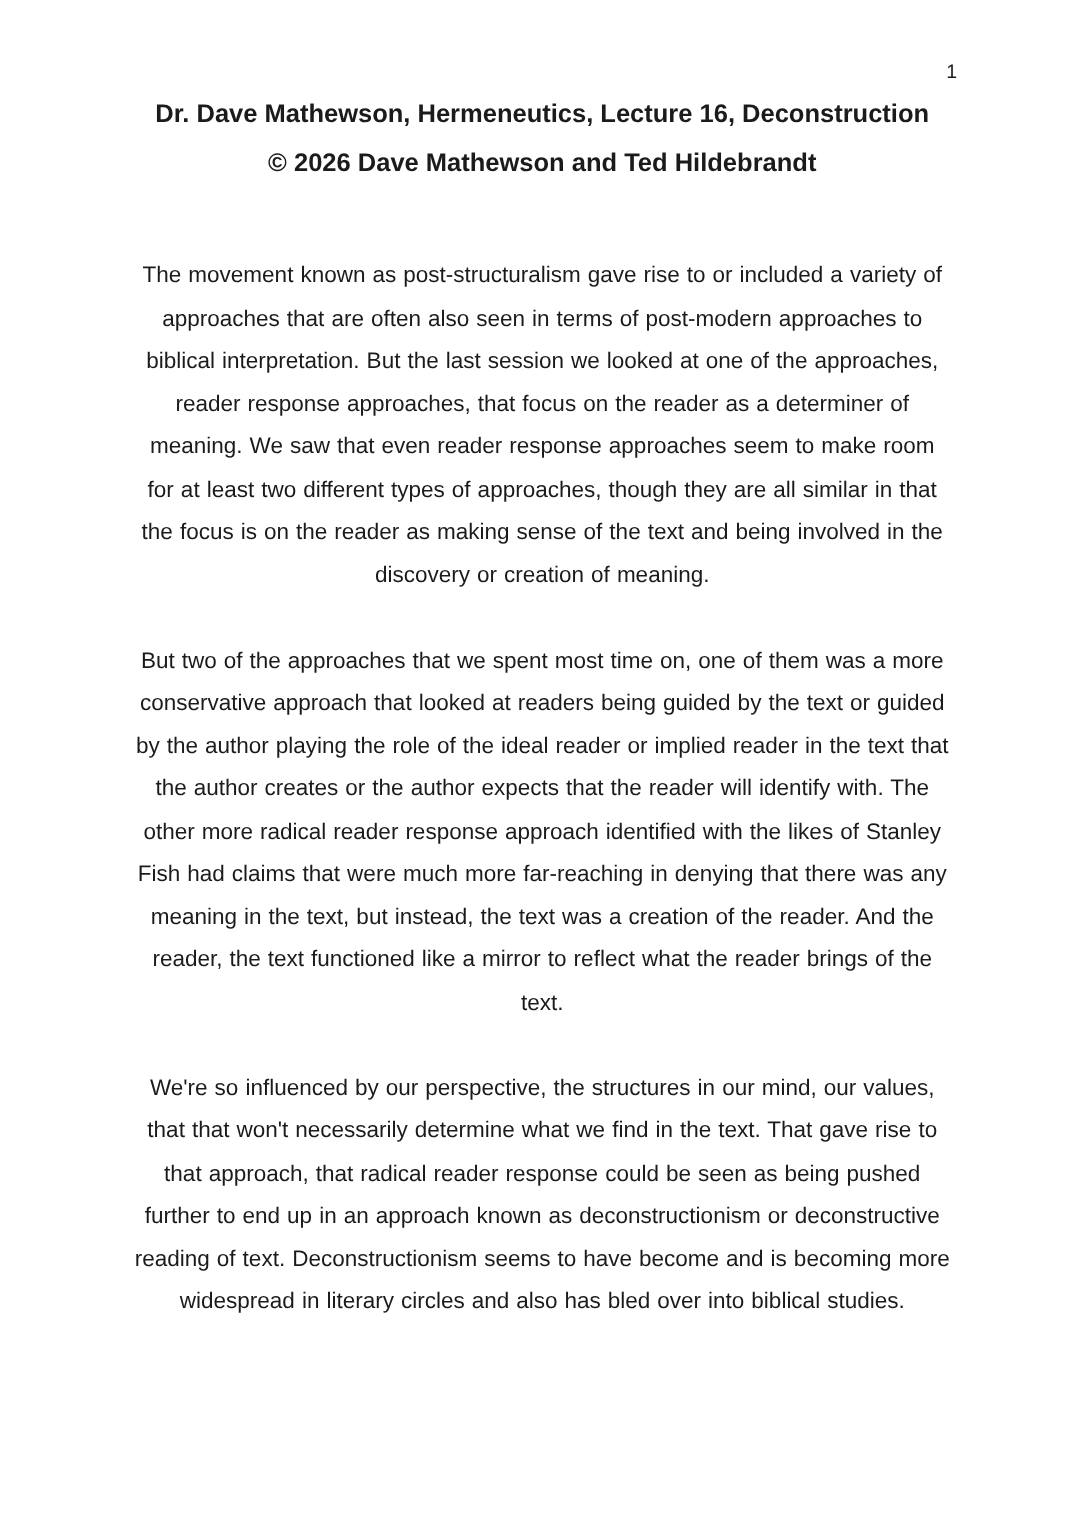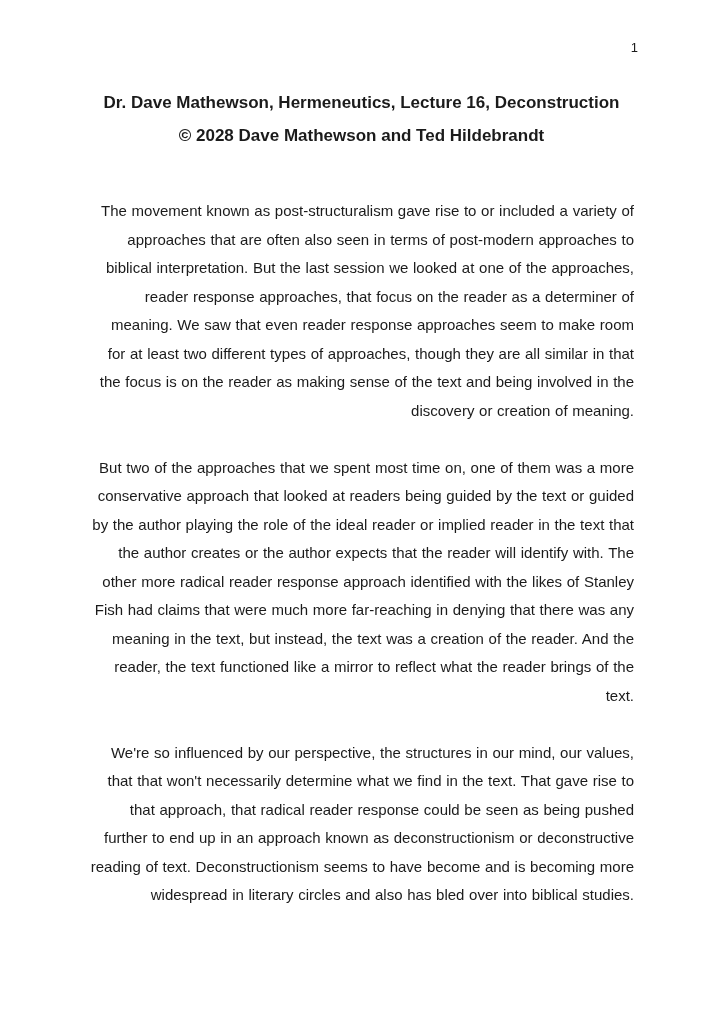--- a/index.html
+++ b/index.html
@@ -19,52 +19,52 @@
     overflow: hidden;
   }
   .page-number {
     position: absolute;
     top: 40px;
     right: 86px;
     font-size: 13px;
     color: #1b1b1b;
   }
   .content {
-    padding: 86px 90px 0 89px;
+    padding: 59px 90px 0 89px;
   }
   .title-block {
     text-align: center;
   }
   .title-line {
     font-weight: bold;
     font-size: 17px;
     line-height: 33px;
     margin: 0;
   }
   .body-text {
     margin-top: 45px;
   }
   .para {
     font-size: 15px;
     line-height: 28.5px;
     margin: 0 0 28.5px 0;
-    text-align: right;
+    text-align: center;
     word-spacing: 0.5px;
   }
 </style>
 </head>
 <body>
 
 <div class="page">
   <div class="page-number">1</div>
 
   <div class="content">
     <div class="title-block">
       <p class="title-line">Dr. Dave Mathewson, Hermeneutics, Lecture 16, Deconstruction</p>
-      <p class="title-line">© 2028 Dave Mathewson and Ted Hildebrandt</p>
+      <p class="title-line">© 2026 Dave Mathewson and Ted Hildebrandt</p>
     </div>
 
     <div class="body-text">
       <p class="para">The movement known as post-structuralism gave rise to or included a variety of approaches that are often also seen in terms of post-modern approaches to biblical interpretation. But the last session we looked at one of the approaches, reader response approaches, that focus on the reader as a determiner of meaning. We saw that even reader response approaches seem to make room for at least two different types of approaches, though they are all similar in that the focus is on the reader as making sense of the text and being involved in the discovery or creation of meaning.</p>
       <p class="para">But two of the approaches that we spent most time on, one of them was a more conservative approach that looked at readers being guided by the text or guided by the author playing the role of the ideal reader or implied reader in the text that the author creates or the author expects that the reader will identify with. The other more radical reader response approach identified with the likes of Stanley Fish had claims that were much more far-reaching in denying that there was any meaning in the text, but instead, the text was a creation of the reader. And the reader, the text functioned like a mirror to reflect what the reader brings of the text.</p>
       <p class="para">We're so influenced by our perspective, the structures in our mind, our values, that that won't necessarily determine what we find in the text. That gave rise to that approach, that radical reader response could be seen as being pushed further to end up in an approach known as deconstructionism or deconstructive reading of text. Deconstructionism seems to have become and is becoming more widespread in literary circles and also has bled over into biblical studies.</p>
     </div>
   </div>
 </div>
 

